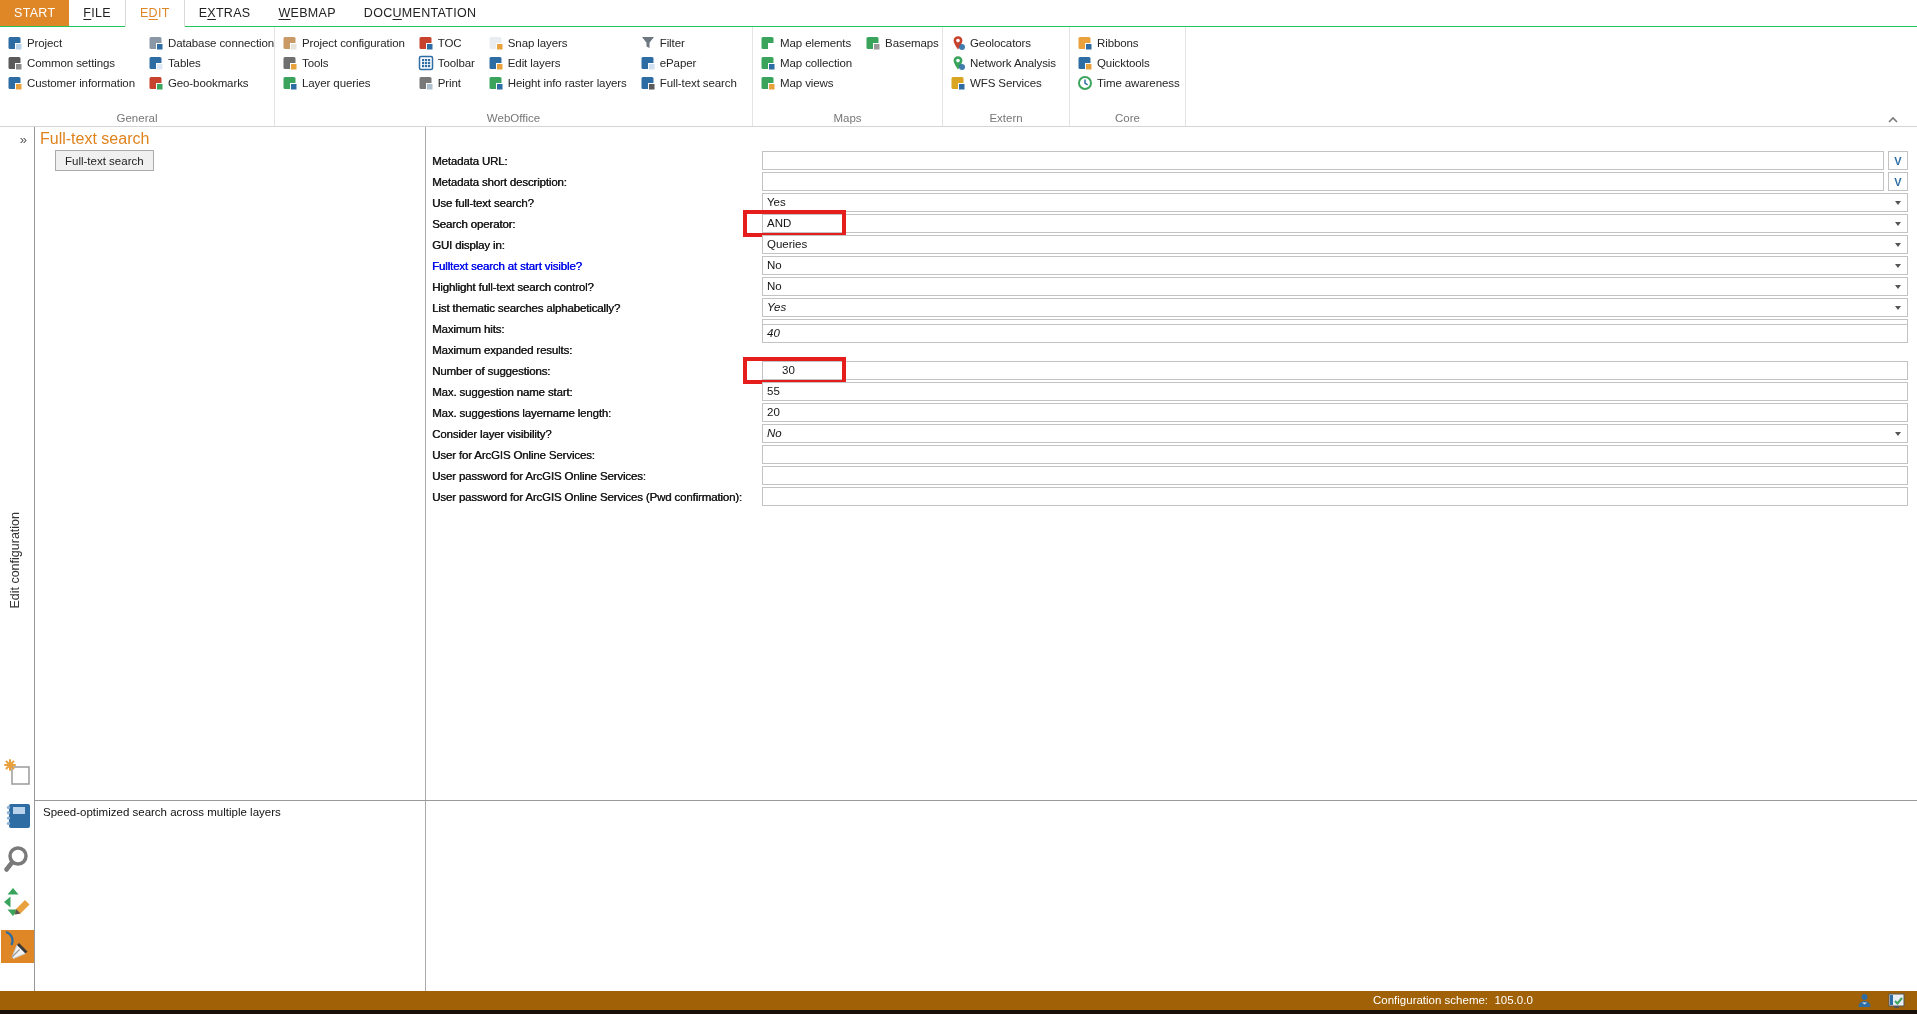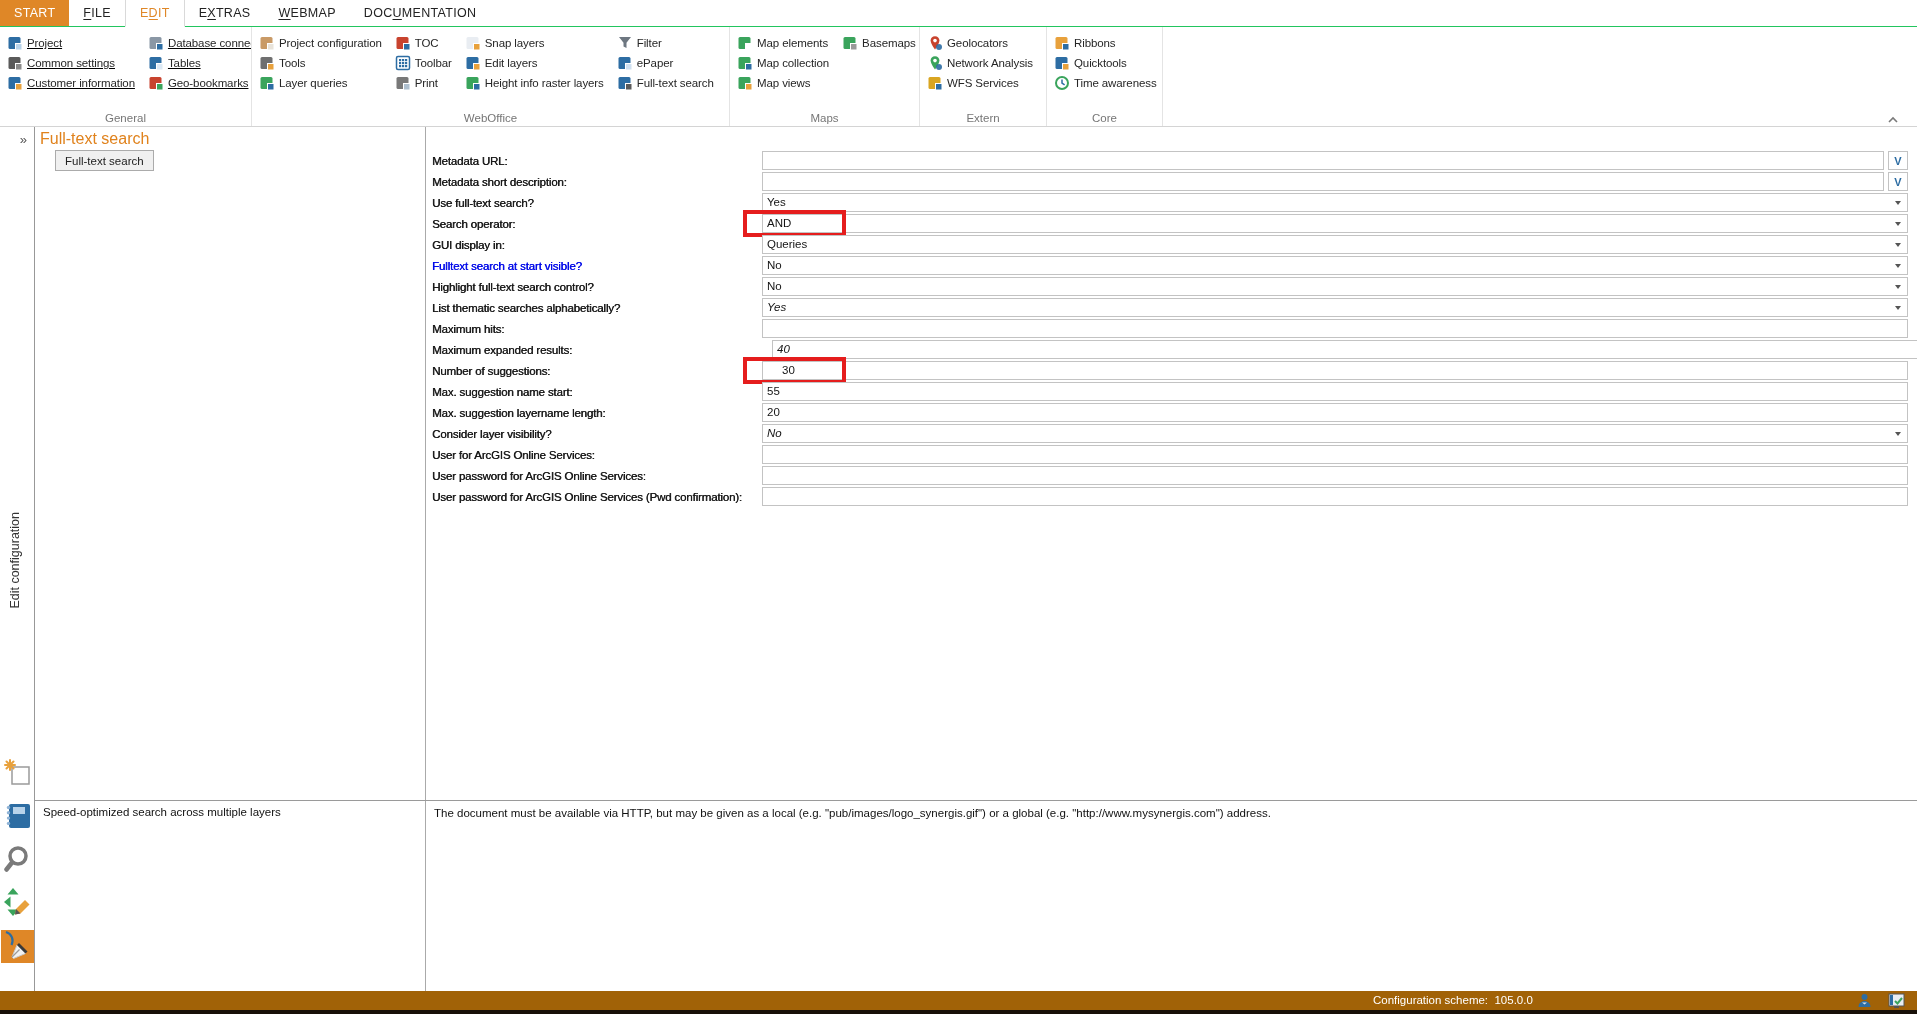--- a/index.html
+++ b/index.html
@@ -77,21 +77,21 @@
 <div id="tabbar">
     <div class="tab start">START</div>
     <div class="tab"><u>F</u>ILE</div>
     <div class="tab active">E<u>D</u>IT</div>
     <div class="tab">E<u>X</u>TRAS</div>
     <div class="tab"><u>W</u>EBMAP</div>
     <div class="tab">DOC<u>U</u>MENTATION</div>
   </div>
 
 <div id="ribbon">
-  <div class="rgroup" style="width: 252px; text-decoration: underline;">
+  <div class="rgroup" style="width: 275px;">
       <div class="rcols">
         <div class="rcol">
           <div class="rib-item">
             <span class="ric">
               <svg width="16" height="16" viewBox="0 0 16 16">
                 <rect x="1.5" y="2" width="12" height="12" rx="1.5" fill="#2d6da3"></rect>
                 <rect x="8.5" y="8.5" width="6.5" height="6.5" fill="#b8d3ea" stroke="#fff" stroke-width="1"></rect>
               </svg>
             </span>
             <span>Project</span>
@@ -472,42 +472,41 @@
     <div class="finput" style="top: 235px; width: 1146px;"><span>Queries</span><span class="arrow"></span></div>
     <div class="frow-label blue" style="top: 256px;">Fulltext search at start visible?</div>
     <div class="finput" style="top: 256px; width: 1146px;"><span>No</span><span class="arrow"></span></div>
     <div class="frow-label" style="top: 277px;">Highlight full-text search control?</div>
     <div class="finput" style="top: 277px; width: 1146px;"><span>No</span><span class="arrow"></span></div>
     <div class="frow-label" style="top: 298px;">List thematic searches alphabetically?</div>
     <div class="finput" style="top: 298px; width: 1146px;"><span class="italic">Yes</span><span class="arrow"></span></div>
     <div class="frow-label" style="top: 319px;">Maximum hits:</div>
     <div class="finput" style="top: 319px; width: 1146px;"><span></span></div>
     <div class="frow-label" style="top: 340px;">Maximum expanded results:</div>
-    <div class="finput" style="top: 340px; width: 1146px; margin-left: 10px;"><span class="italic">40</span></div>
+    <div class="finput" style="top: 324px; width: 1146px;"><span class="italic">40</span></div>
     <div class="frow-label" style="top: 361px;">Number of suggestions:</div>
     <div class="finput" style="top: 361px; width: 1146px; padding-left: 19px;"><span>30</span></div>
     <div class="redbox" style="top: 357px;"></div>
     <div class="frow-label" style="top: 382px;">Max. suggestion name start:</div>
     <div class="finput" style="top: 382px; width: 1146px;"><span>55</span></div>
-    <div class="frow-label" style="top: 403px;">Max. suggestion layername length:</div>
+    <div class="frow-label" style="top: 403px;">Max. suggestions layername length:</div>
     <div class="finput" style="top: 403px; width: 1146px;"><span>20</span></div>
     <div class="frow-label" style="top: 424px;">Consider layer visibility?</div>
     <div class="finput" style="top: 424px; width: 1146px;"><span class="italic">No</span><span class="arrow"></span></div>
     <div class="frow-label" style="top: 445px;">User for ArcGIS Online Services:</div>
     <div class="finput" style="top: 445px; width: 1146px;"><span></span></div>
     <div class="frow-label" style="top: 466px;">User password for ArcGIS Online Services:</div>
     <div class="finput" style="top: 466px; width: 1146px;"><span></span></div>
     <div class="frow-label" style="top: 487px;">User password for ArcGIS Online Services (Pwd confirmation):</div>
     <div class="finput" style="top: 487px; width: 1146px;"><span></span></div>
   </div>
 
 <div id="helpline"></div>
 <div id="help-note">Speed-optimized search across multiple layers</div>
 <div id="help-text">
-    <div class="hl">The document must be available via HTTP, but may be given as a local (e.g. "pub/images/logo_synergis.gif") or a global (e.g. "http://www.mysynergis.com") address.</div>
     <div class="hl empty"></div>
   </div>
 
 <div id="statusbar">
   <div id="status-text"><span>Configuration scheme:</span><span>  </span><span>105.0.0</span></div>
   <div class="sicon" id="sicon-user">
     <svg width="17" height="17" viewBox="0 0 17 17">
       <circle cx="8.5" cy="5" r="3" fill="#2d6da3"></circle>
       <path d="M2.5 15c0-3.6 2.7-6 6-6s6 2.4 6 6z" fill="#2d6da3"></path>
       <path d="M6 10.5l2.5 2 2.5-2" fill="#fff" opacity=".8"></path>

